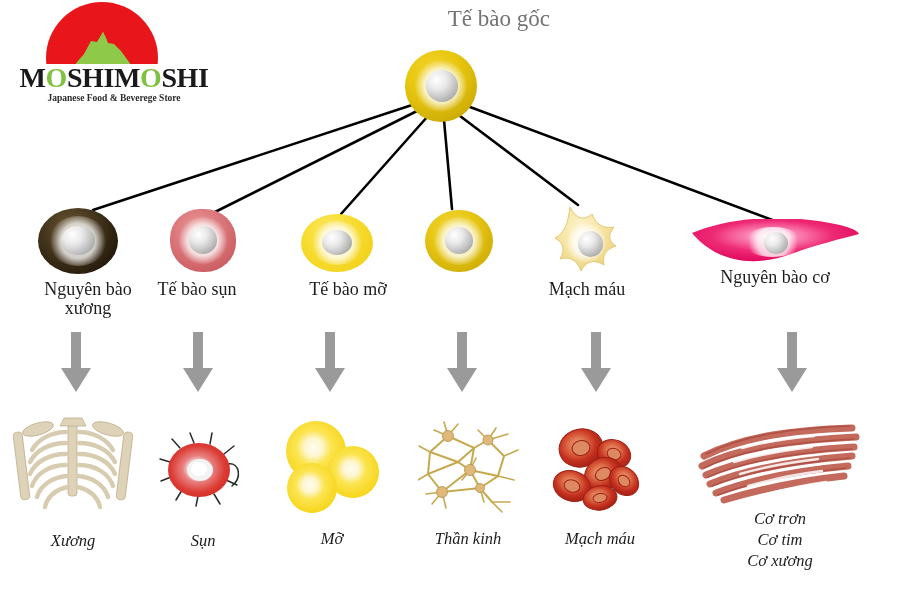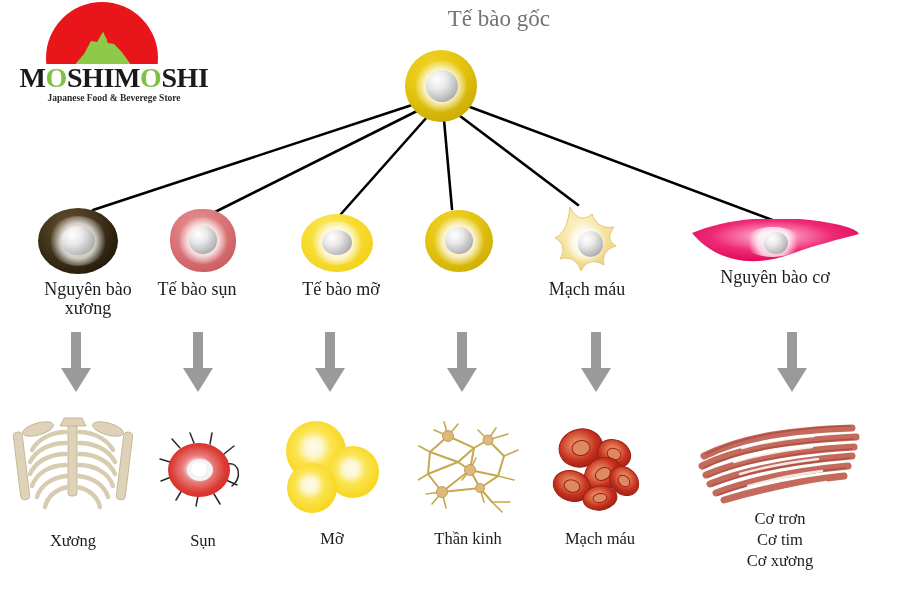--- a/index.html
+++ b/index.html
@@ -186,20 +186,21 @@
   
   .tissue { position: absolute; }
 
   
   .botlabel {
     position: absolute;
     text-align: center;
     font-size: 16.5px;
     line-height: 21px;
     color: #1c1c1c;
+    font-style: italic;
   }
 </style>
 </head>
 <body>
 
 <div id="stage">
 
   <div id="logo">
     <div id="logo-sun"></div>
     <svg id="logo-mountain" viewBox="0 0 74 50">
@@ -283,21 +284,21 @@
     <div class="nucleus"></div>
   </div>
 
   <div class="midlabel" style="left:8px; top:280px; width:160px;">
     <div>Nguyên bào</div>
     <div>xương</div>
   </div>
   <div class="midlabel" style="left:132px; top:280px; width:130px;">
     <div>Tế bào sụn</div>
   </div>
-  <div class="midlabel" style="left:276px; top:280px; width:130px;">
+  <div class="midlabel" style="left:283px; top:280px; width:130px;">
     <div>Tế bào mỡ</div>
   </div>
   <div class="midlabel" style="left:522px; top:280px; width:130px;">
     <div>Mạch máu</div>
   </div>
   <div class="midlabel" style="left:690px; top:268px; width:170px;">
     <div>Nguyên bào cơ</div>
   </div>
 
   <svg class="arrow" style="left:58px;  top:332px;" viewBox="0 0 36 62">

